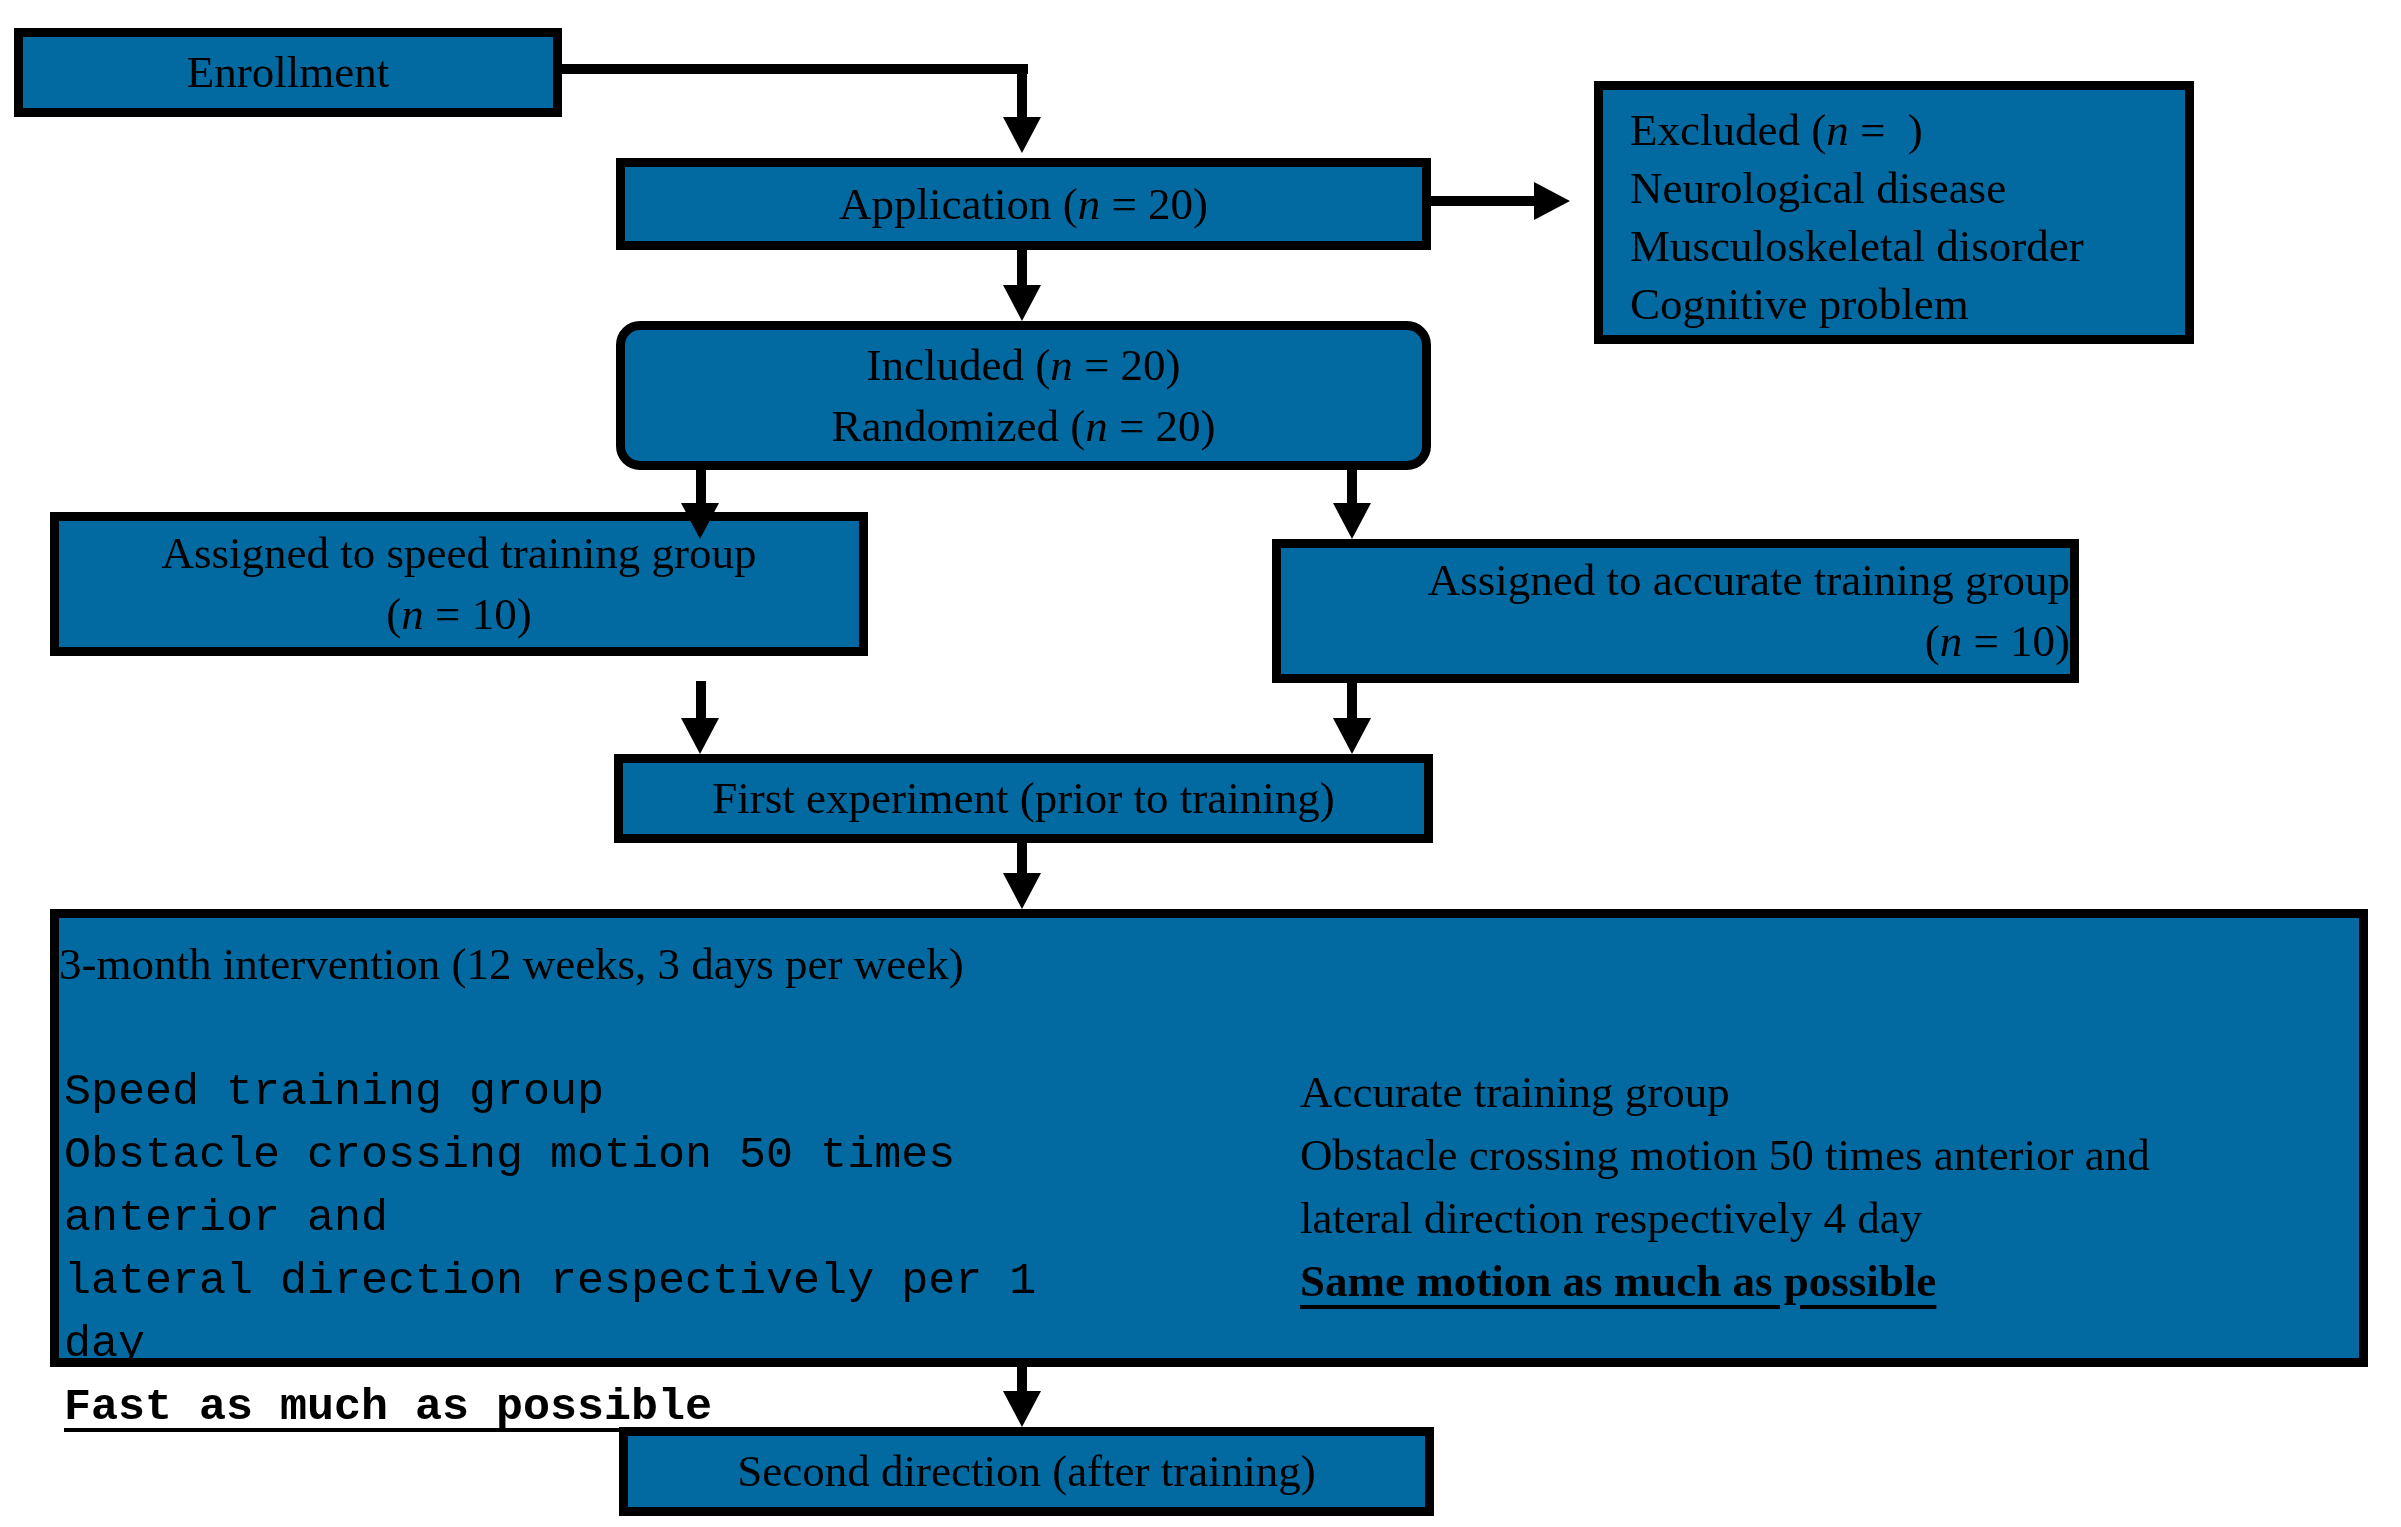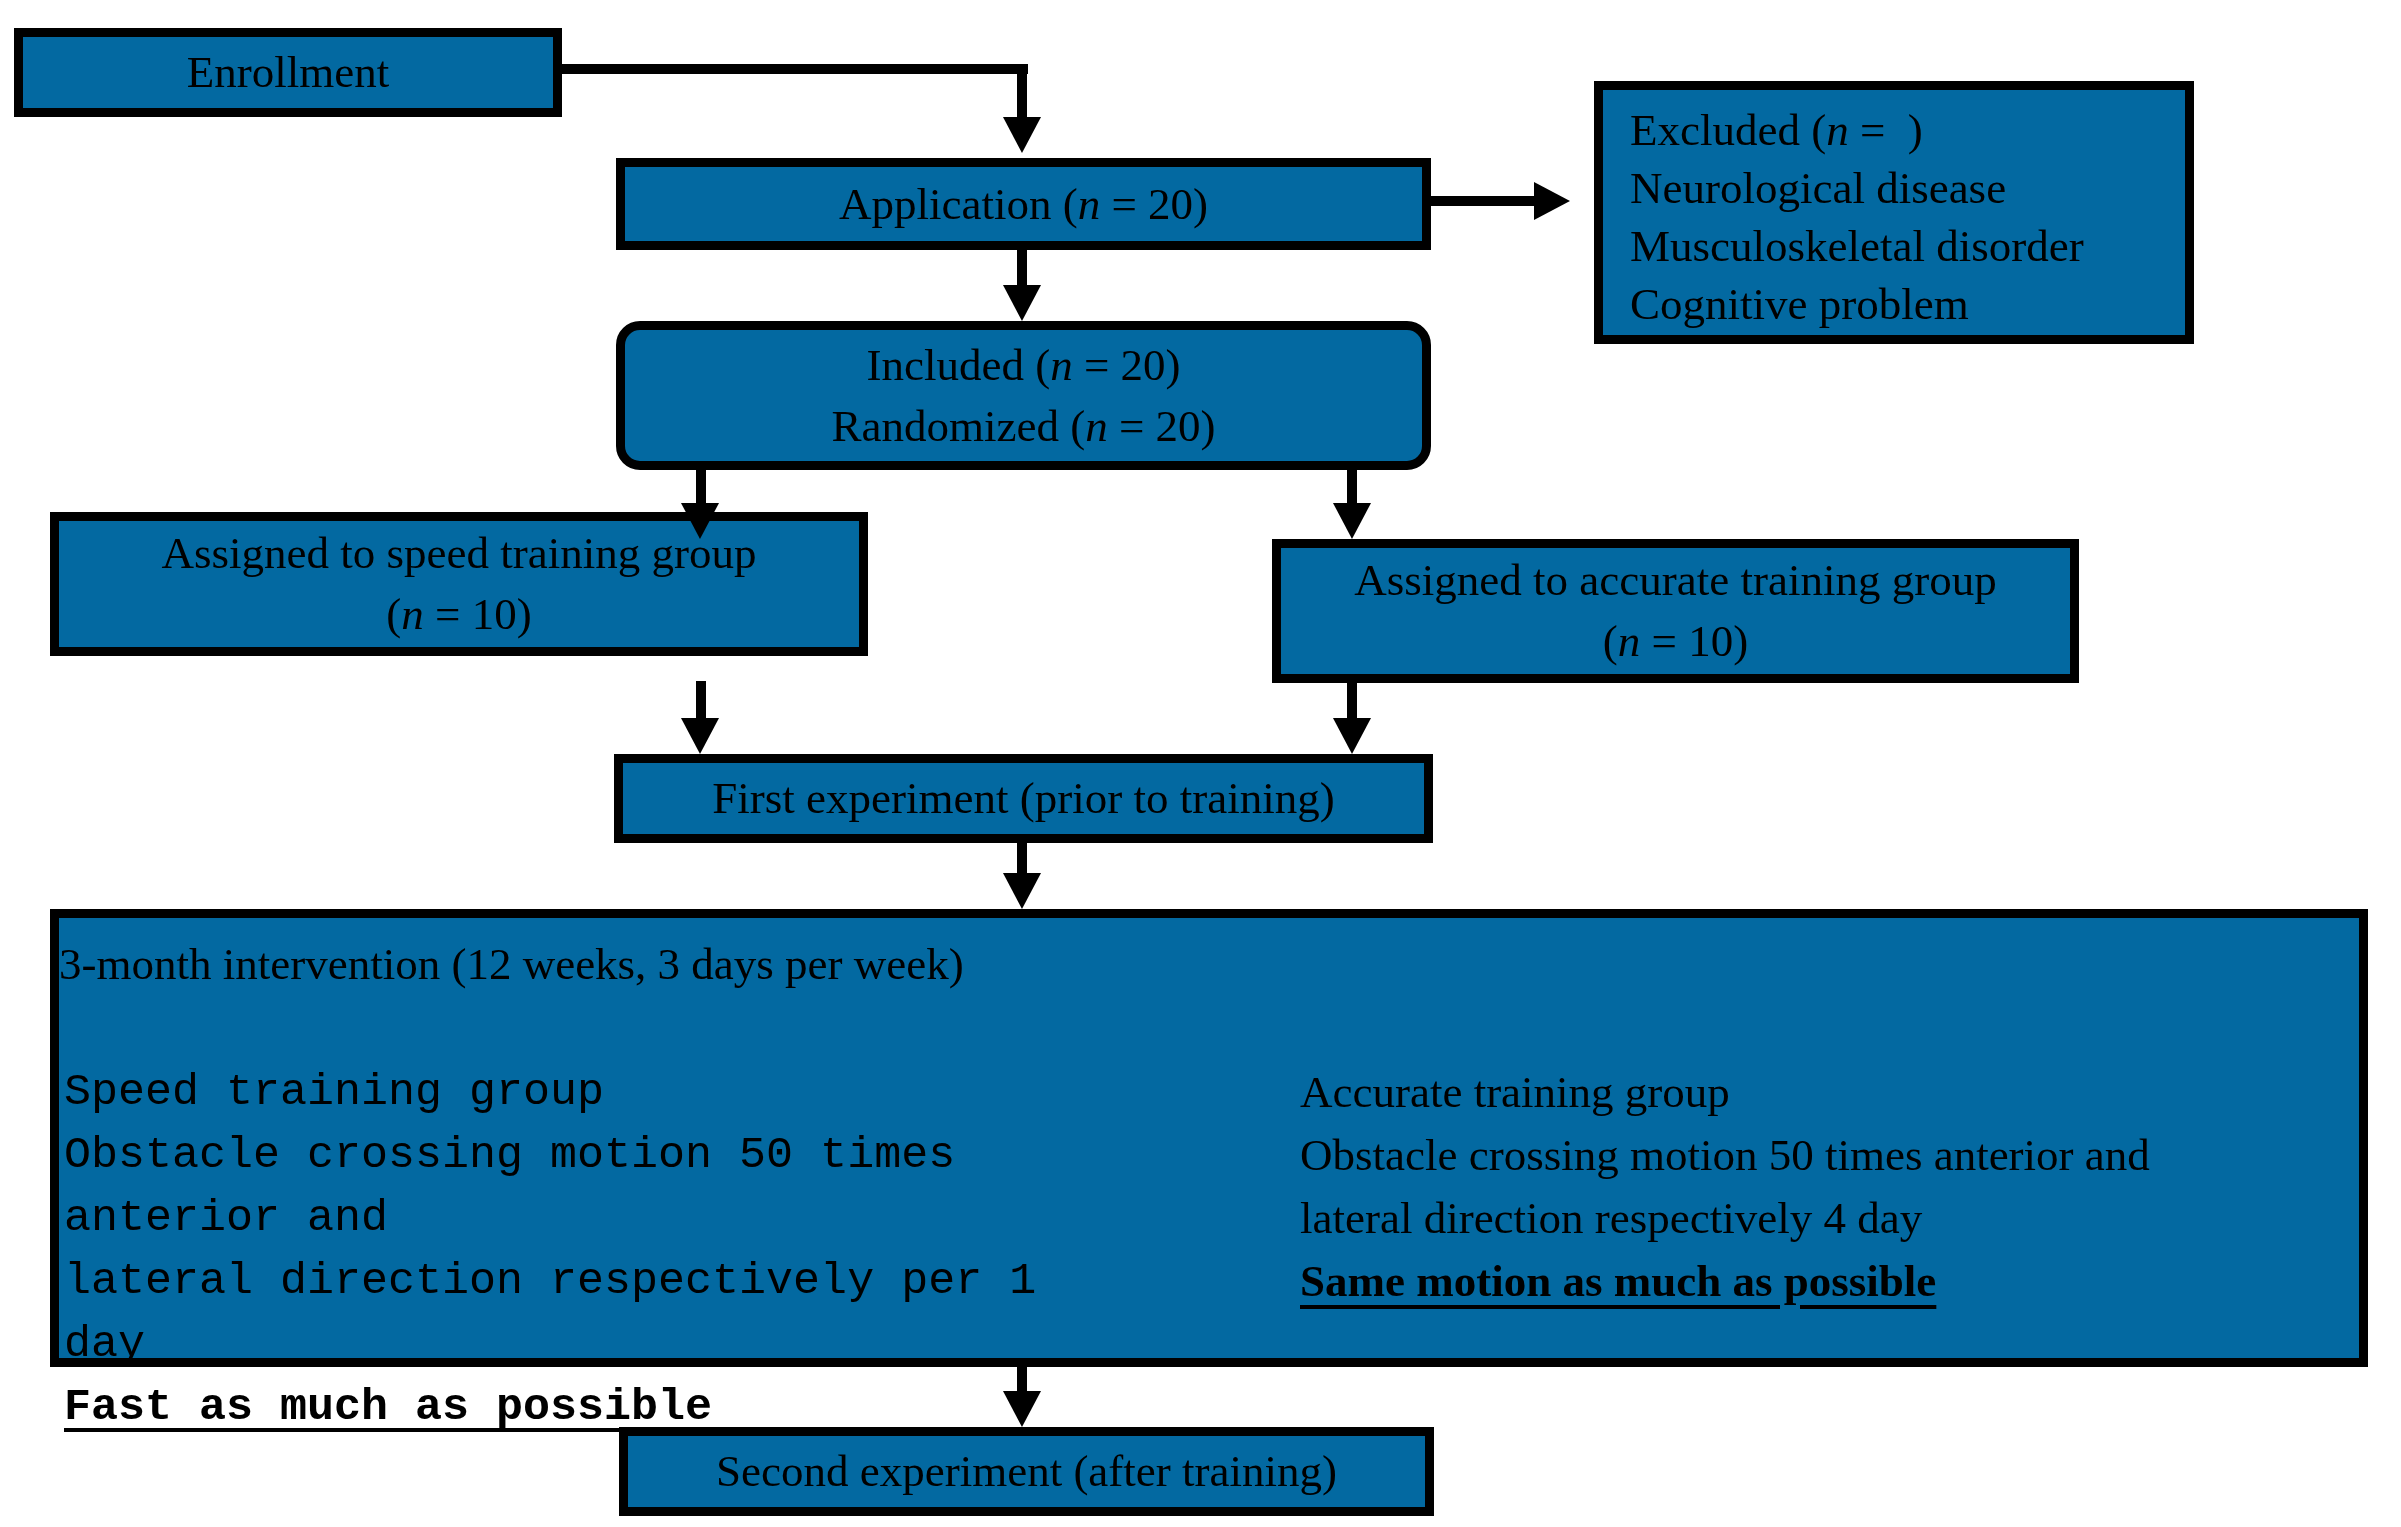--- a/index.html
+++ b/index.html
@@ -52,21 +52,21 @@
     border-top: 19px solid transparent;
     border-bottom: 19px solid transparent;
     border-left: 36px solid #000000;
   }
   
   #box-enrollment { left: 14px;  top: 28px;   width: 548px;  height: 89px; }
   #box-application{ left: 616px; top: 158px;  width: 815px; height: 92px; }
   #box-excluded   { left: 1570px;top: 81px;  width: 600px;  height: 263px; padding: 11px 7.8px 0 27px; line-height: 58px; margin-left: 24px; }
   #box-included   { left: 616px; top: 321px;  width: 815px; height: 149px; border-radius: 24px; }
   #box-speed      { left: 50px;  top: 512px;  width: 818px; height: 144px; }
-  #box-accurate   { left: 1272px;top: 539px;  width: 807px; height: 144px; }
+  #box-accurate   { left: 1272px;top: 539px;  width: 807px; height: 144px; align-items: flex-end; }
   #box-first      { left: 614px; top: 754px;  width: 819px; height: 89px; }
   #box-intervention { left: 50px; top: 909px; width: 2318px; height: 458px; display: block; }
   #box-second     { left: 619px; top: 1427px; width: 815px; height: 89px; }
 
   .intervention-header {
     text-align: left;
     margin-top: 15.7px;
     width: 100%;
   }
   .col {
@@ -133,21 +133,21 @@
     </div>
     <div class="col col-right">
       <div>Accurate training group</div>
       <div>Obstacle crossing motion 50 times anterior and</div>
       <div>lateral direction respectively 4 day</div>
       <div class="emphasis">Same motion as much as possible</div>
     </div>
   </div>
 
   <div class="box" id="box-second">
-    <div>Second experiment (after training)</div>
+    <div>Second direction (after training)</div>
   </div>
 
   <div class="hline" style="left:556px; top:64px; width:472px; height:10.2px;"></div>
   <div class="vline" style="left:1017px; top:64px; width:10.2px; height:53px;"></div>
   <div class="ah-down" style="left:1003px; top:117px;"></div>
 
   <div class="hline" style="left:1426px; top:196px; width:110px; height:10.2px;"></div>
   <div class="ah-right" style="left:1534px; top:182px;"></div>
 
   <div class="vline" style="left:1017px; top:244px; width:10.2px; height:42px;"></div>

